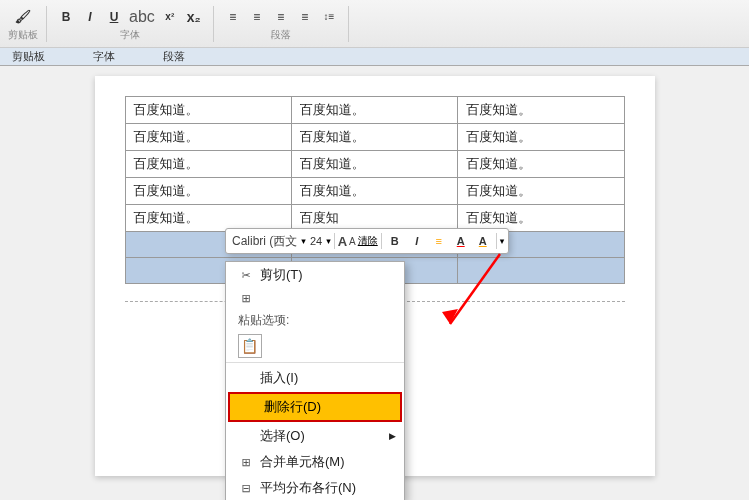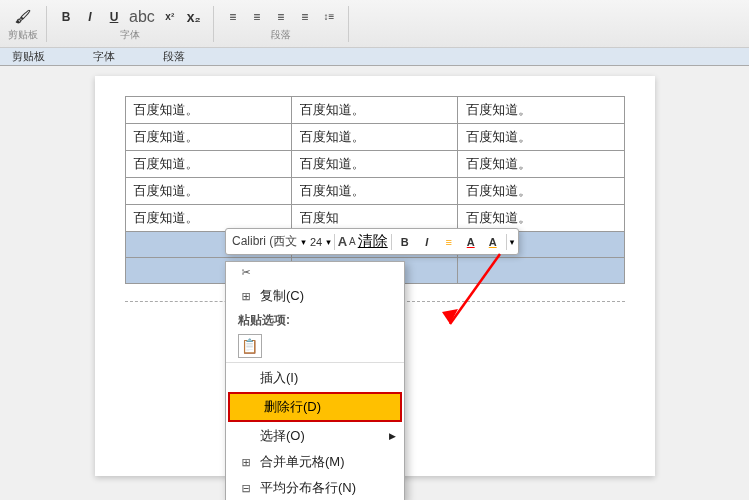--- a/index.html
+++ b/index.html
@@ -354,40 +354,40 @@
   </div>
 
   <div class="mini-toolbar">
     <span class="mini-tb-font">Calibri (西文</span>
     <span style="font-size:9px;cursor:pointer;">▾</span>
     <span class="mini-tb-size" style="cursor:pointer;">24</span>
     <span style="font-size:9px;cursor:pointer;">▾</span>
     <span class="mini-tb-sep"></span>
     <span class="mini-tb-aa" style="font-size:13px;font-weight:bold;cursor:pointer;">A</span>
     <span class="mini-tb-aa" style="font-size:10px;cursor:pointer;">A</span>
-    <span style="font-size:15px;cursor:pointer;text-decoration:underline;">清除</span>
+    <span style="font-size:10px;cursor:pointer;text-decoration:underline;">清除</span>
     <span class="mini-tb-sep"></span>
     <button class="mini-tb-btn" style="font-weight:bold;">B</button>
     <button class="mini-tb-btn" style="font-style:italic;">I</button>
     <button class="mini-tb-btn" style="color:orange;">≡</button>
     <button class="mini-tb-btn" style="text-decoration:underline;text-decoration-color:red;">A</button>
     <button class="mini-tb-btn" style="text-decoration:underline;text-decoration-color:orange;">A</button>
     <span class="mini-tb-sep"></span>
     <span style="font-size:9px;cursor:pointer;">▾</span>
   </div>
 
   <div class="context-menu">
     <div class="ctx-item">
       <span class="ctx-icon">✂</span>
+      <span class="ctx-label">剪切(T)</span>
     </div>
     <div class="ctx-item">
       <span class="ctx-icon">⊞</span>
-      <span class="ctx-label">复制(C)</span>
-    </div>
-    <div class="ctx-item" style="font-size:12px;color:#555;padding:3px 12px;font-weight:bold;">
+    </div>
+    <div class="ctx-item" style="font-size:12px;color:#555;padding:3px 12px;">
       <span>粘贴选项:</span>
     </div>
     <div class="ctx-item" style="padding: 2px 12px;">
       <div class="paste-icon-box">📋</div>
     </div>
     <div class="ctx-separator"></div>
     <div class="ctx-item">
       <span class="ctx-icon"></span>
       <span class="ctx-label">插入(I)</span>
     </div>

